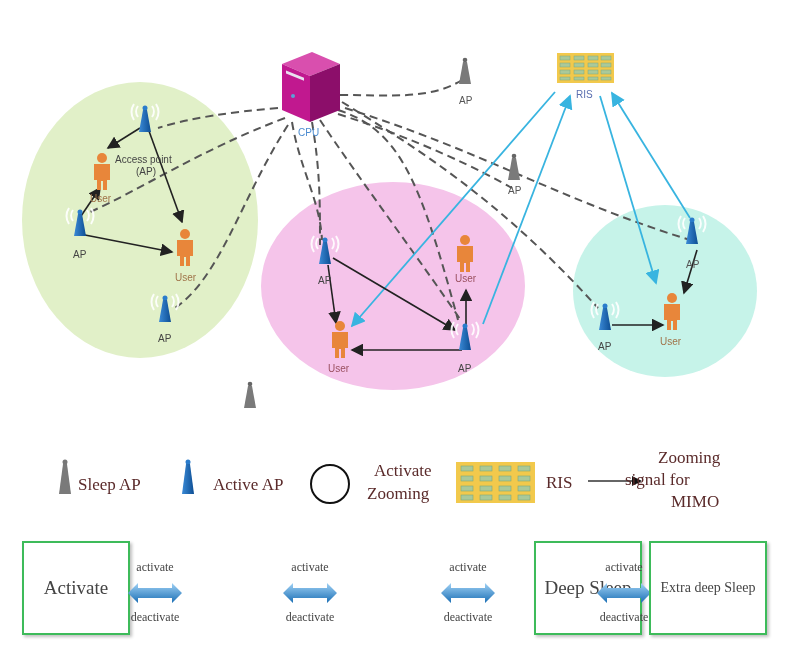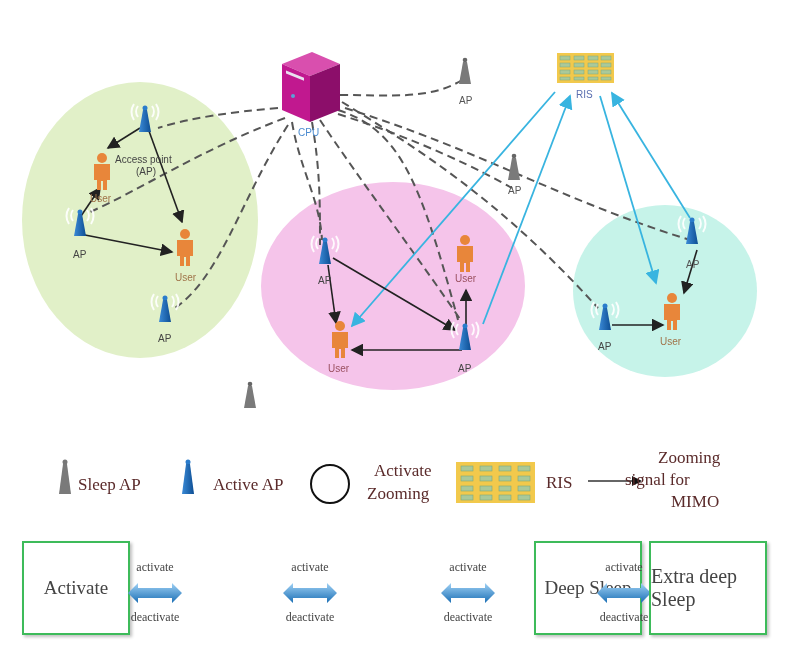--- a/index.html
+++ b/index.html
@@ -244,16 +244,16 @@
   <div class="state-box" style="left:492px;width:104px;margin-left:42px;">
       <span>Deep Sleep</span>
     </div>
   <div class="trans" style="left:597px;">
     <span class="act">activate</span>
     <svg width="54" height="22" viewBox="0 0 54 22">
         <path d="M0,11 L10,1 L10,6 L44,6 L44,1 L54,11 L44,21 L44,16 L10,16 L10,21 z" fill="url(#dg)"></path>
       </svg>
     <span class="deact">deactivate</span>
   </div>
-  <div class="state-box" style="left:649px;width:114px;font-size:20px;">
+  <div class="state-box" style="left:649px;width:114px;font-size:14px;">
       <span>Extra deep Sleep</span>
     </div>
 </div>
 
 </body></html>

